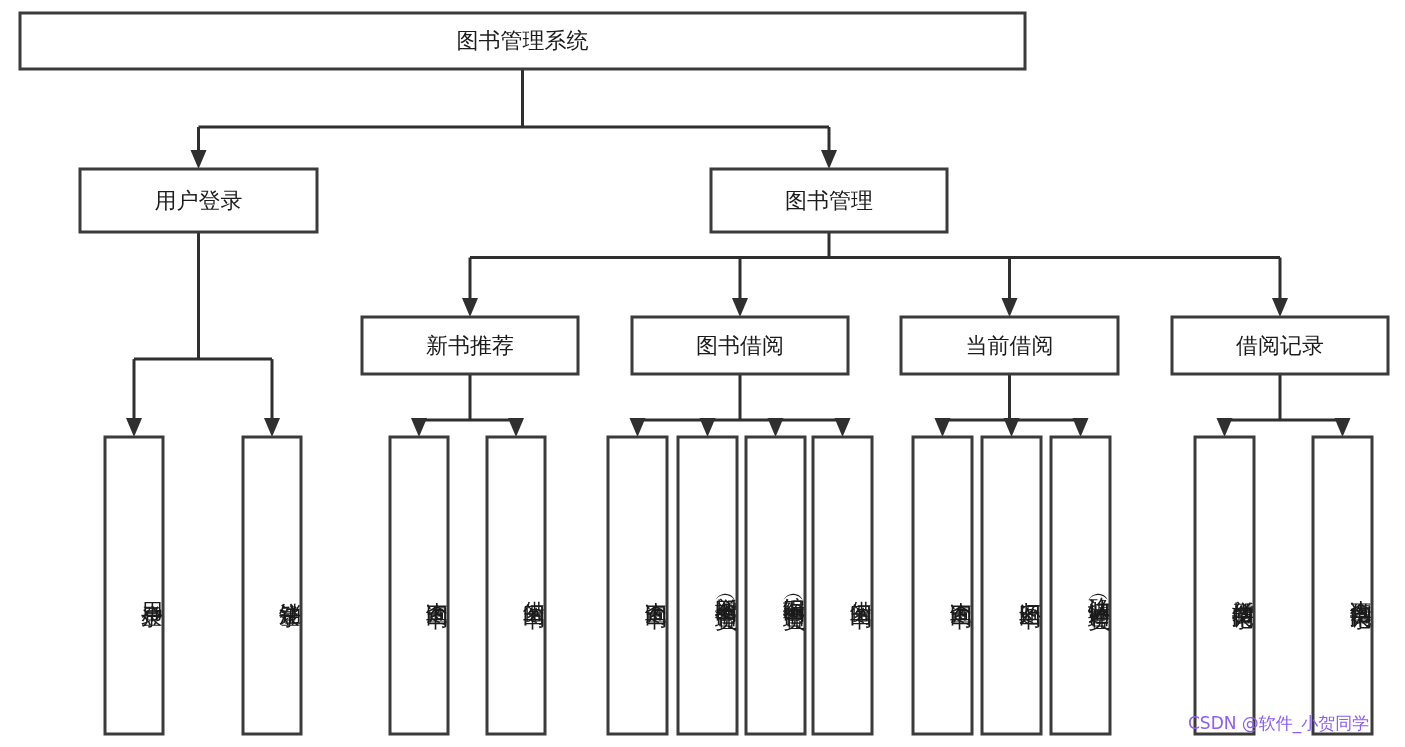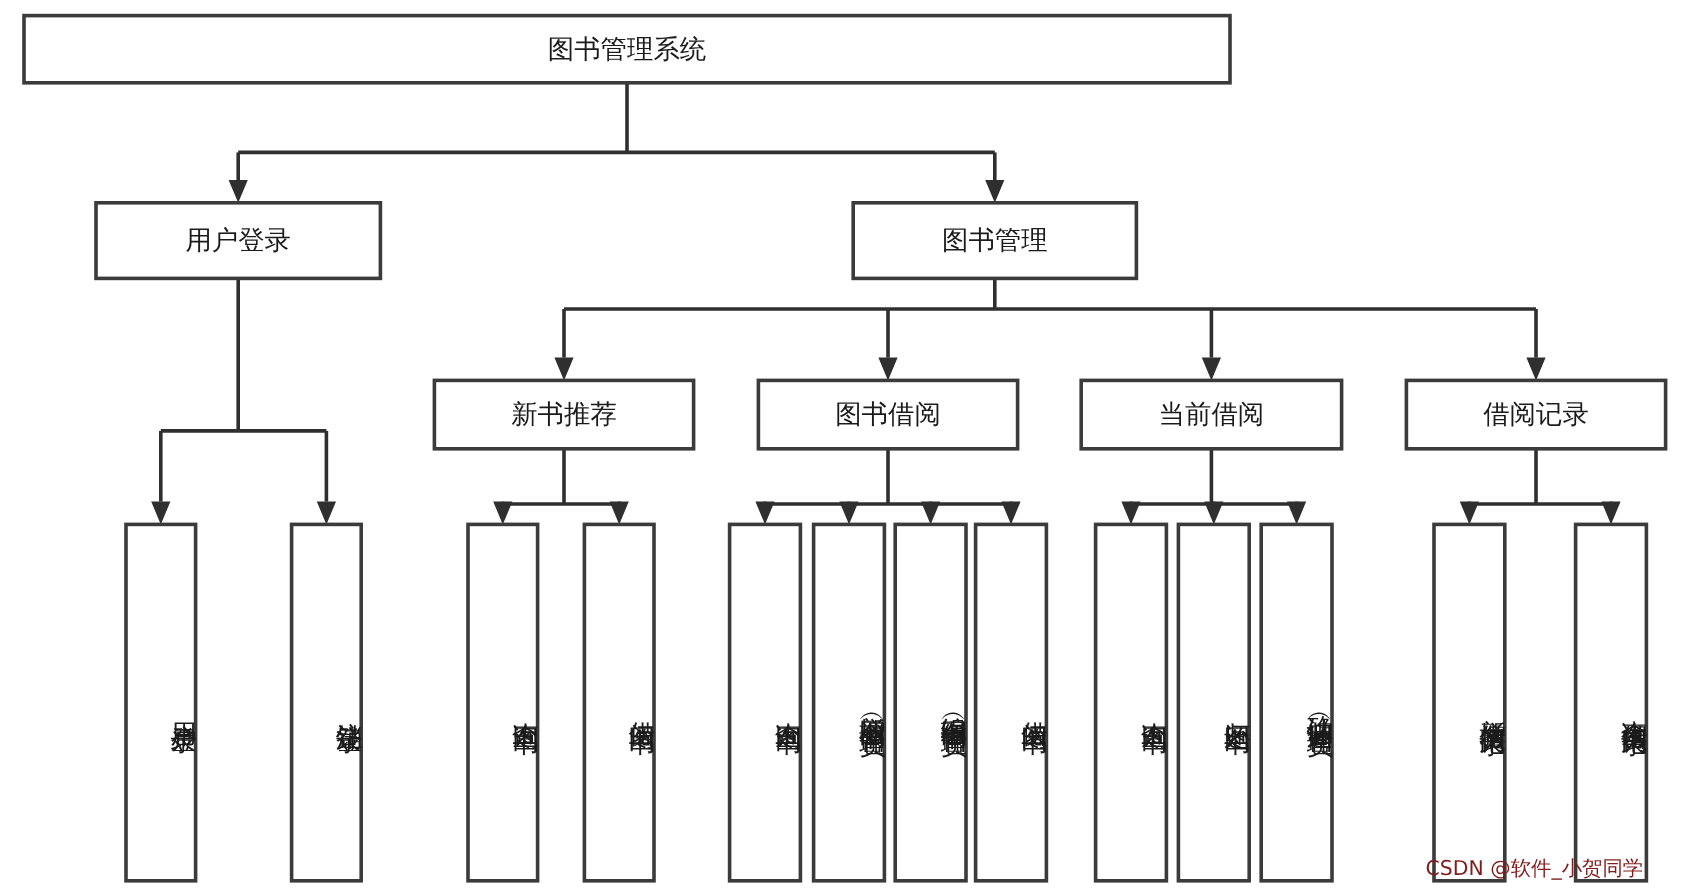--- a/index.html
+++ b/index.html
@@ -61,21 +61,21 @@
     align-items: flex-start;
     justify-content: center;
     pointer-events: none;
   }
   .watermark {
     position: absolute;
     left: 1188px;
     top: 712px;
     font-family: "DejaVu Sans", "Liberation Sans", sans-serif;
     font-size: 17px;
-    color: #7f1d1d;
+    color: #8b5cf6;
     white-space: nowrap;
   }
 </style>
 </head>
 <body>
 
 <div id="diagram-root">
 
   <svg id="flowchart" viewBox="0 0 1405 747">
     <g id="connector-layer">

